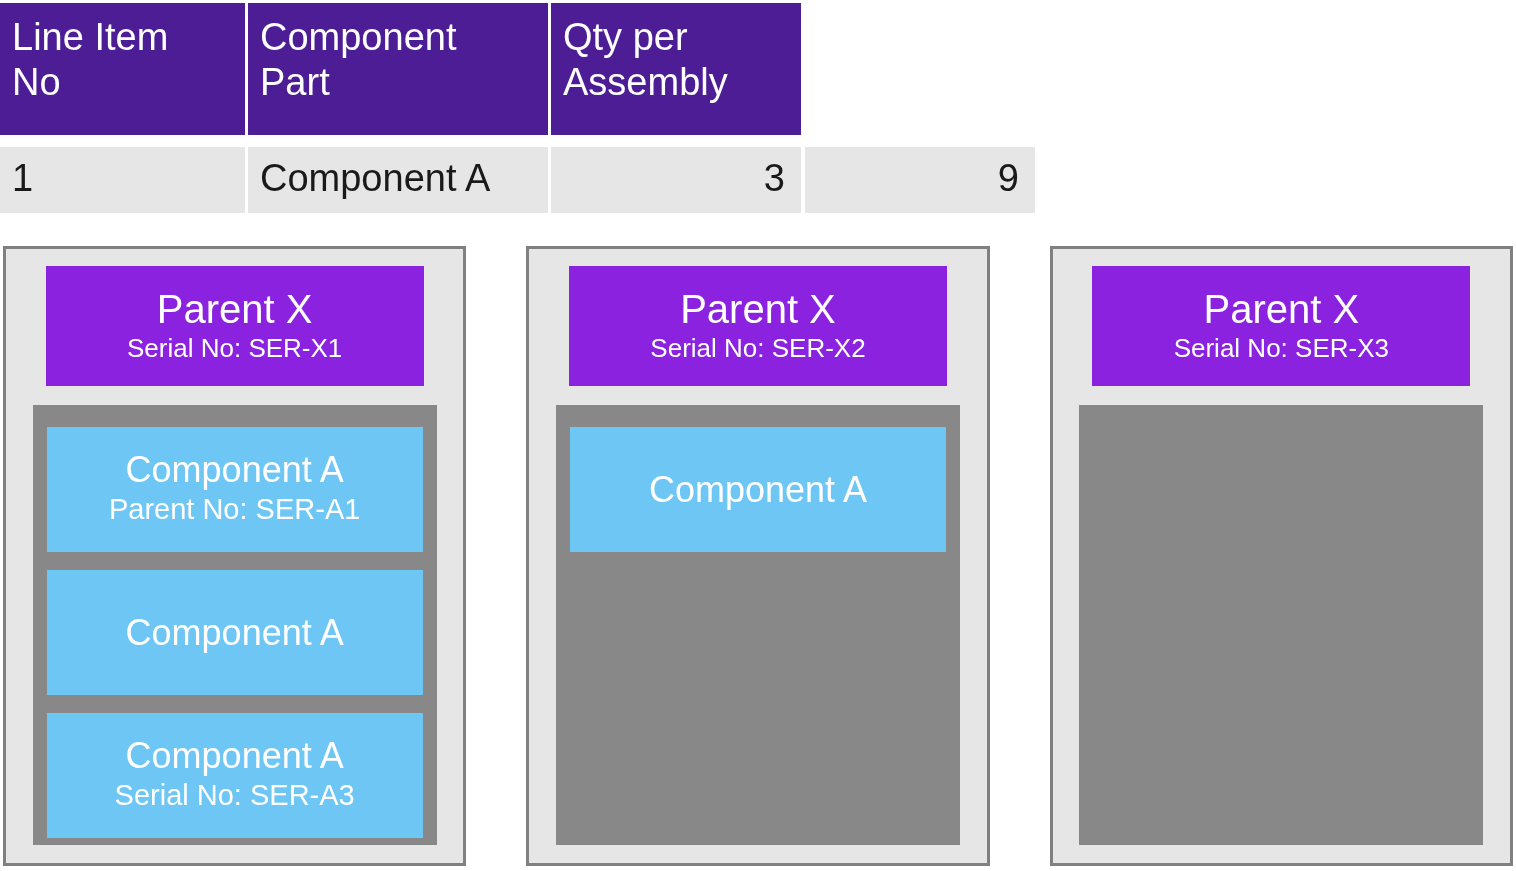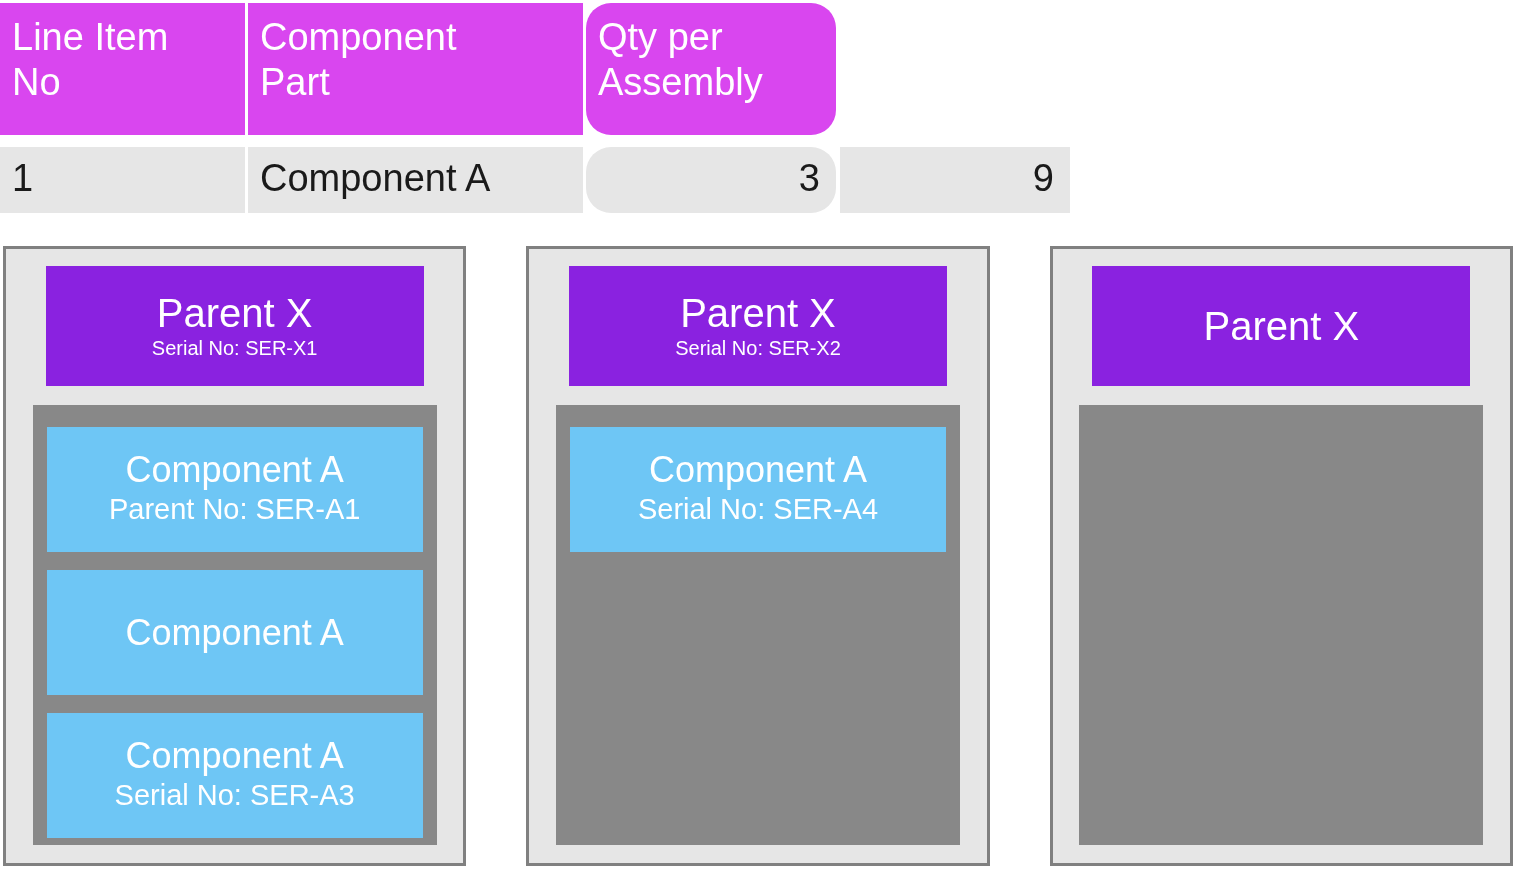--- a/index.html
+++ b/index.html
@@ -29,39 +29,39 @@
   .bom-header-row { height: 132px; }
   .bom-body-row   { height: 66px; margin-top: 12px; }
 
   .bom-cell {
     box-sizing: border-box;
     display: flex;
     align-items: flex-start;
     padding: 4px 10px 4px 12px;
   }
   .bom-header-row .bom-cell {
-    background: #d946ef;
+    background: #4c1d95;
     color: #ffffff;
     font-size: 38px;
     line-height: 1.18;
     align-items: flex-start;
     padding-top: 12px;
   }
   .bom-body-row .bom-cell {
     background: #E6E6E6;
     color: #1a1a1a;
     font-size: 38px;
     line-height: 1.0;
     align-items: center;
     padding-top: 0;
   }
 
   .col-line   { width: 245px; }
-  .col-part   { width: 335px; margin-left: 3px; }
-  .col-qty    { width: 250px; margin-left: 3px; border-radius: 25px; }
+  .col-part   { width: 300px; margin-left: 3px; }
+  .col-qty    { width: 250px; margin-left: 3px; }
   .col-req    { width: 230px; margin-left: 4px; }
 
   .align-right { justify-content: flex-end; padding-right: 16px; }
 
   .bom-head-text { white-space: pre-line; }
 
   
   .cards-row {
     position: absolute;
     left: 3px;
@@ -94,21 +94,21 @@
     flex-direction: column;
     align-items: center;
     justify-content: center;
     text-align: center;
   }
   .parent-title {
     font-size: 40px;
     line-height: 1.05;
   }
   .parent-serial {
-    font-size: 20px;
+    font-size: 26px;
     line-height: 1.25;
     margin-top: 2px;
   }
 
   .slots-container {
     box-sizing: border-box;
     width: 404px;
     flex: 1;
     margin-top: 19px;
     background: #888888;
@@ -202,25 +202,25 @@
   </div>
 
   <div class="parent-card">
     <div class="parent-header">
       <div class="parent-title">Parent X</div>
       <div class="parent-serial">Serial No: SER-X2</div>
     </div>
     <div class="slots-container">
       <div class="component-chip">
         <div class="chip-title">Component A</div>
-        <div class="chip-serial">Serial No: SER-A4</div>
       </div>
     </div>
   </div>
 
   <div class="parent-card">
     <div class="parent-header">
       <div class="parent-title">Parent X</div>
+      <div class="parent-serial">Serial No: SER-X3</div>
     </div>
     <div class="slots-container"></div>
   </div>
 
 </div>
 
 </body></html>

